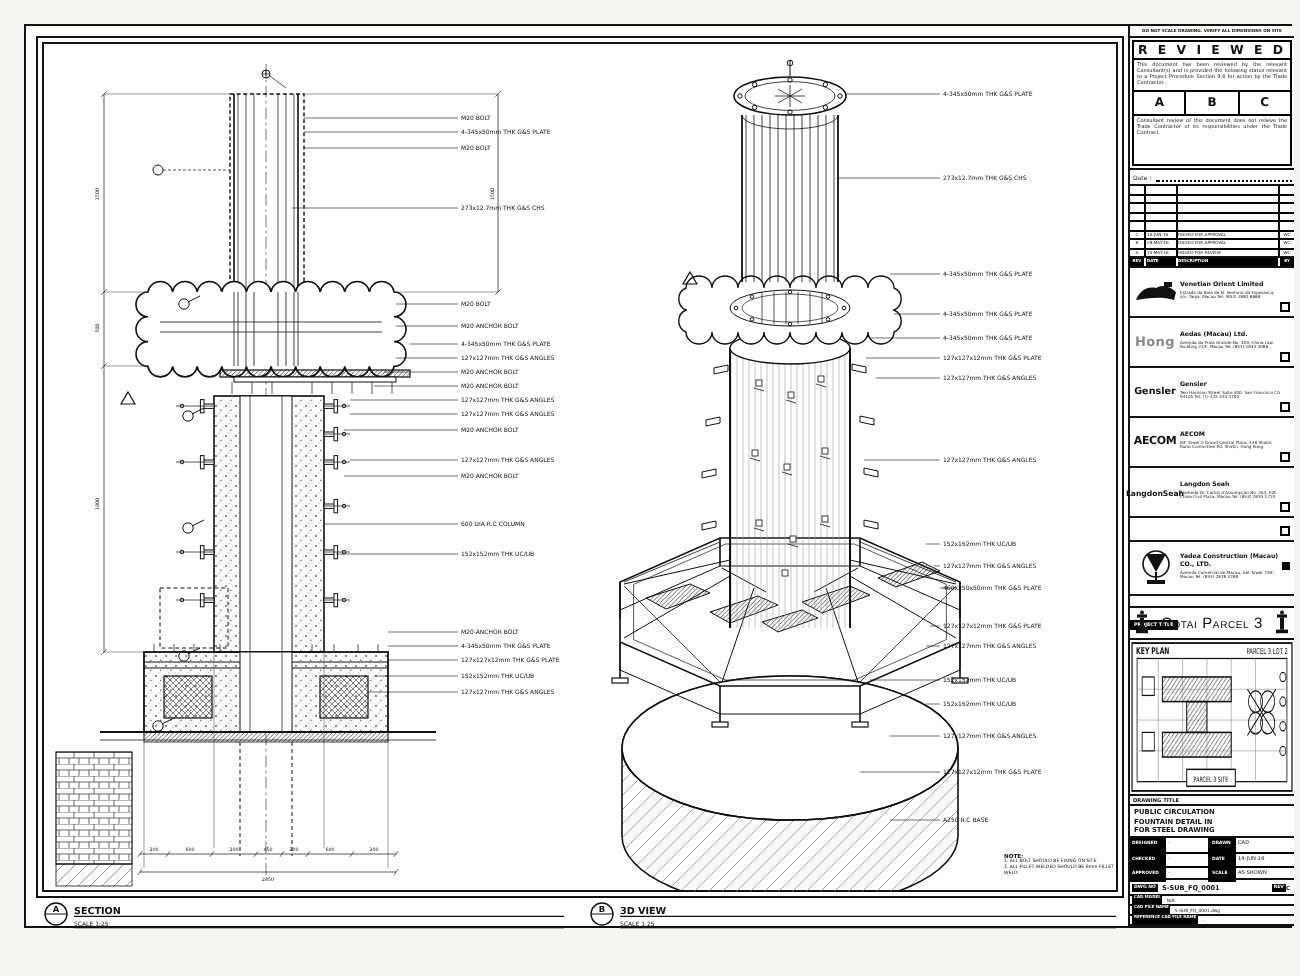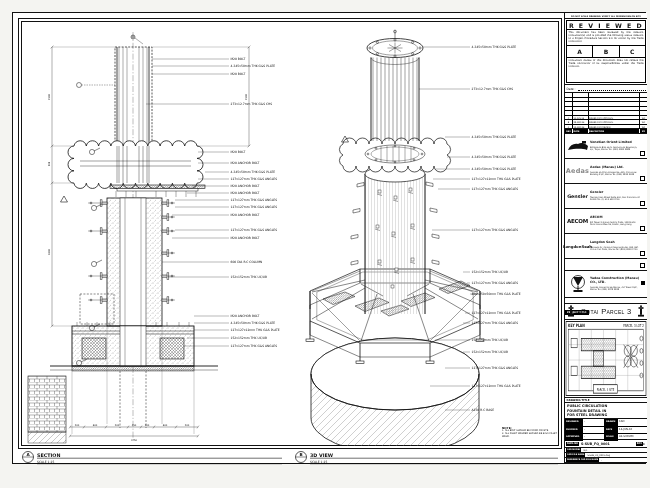--- a/index.html
+++ b/index.html
@@ -500,21 +500,21 @@
       </div>
       <div class="co-info">
         <div class="co-name">Venetian Orient Limited</div>
         <div class="co-addr">Estrada da Baía de N. Senhora da Esperança, s/n, Taipa, Macau  Tel: (853) 2882 8888</div>
       </div>
       <div class="chk"></div>
     </div>
 
     <div class="tb-co">
       <div class="co-logo">
-          <span class="lg-aedas">Aedas</span>
+          <span class="lg-aedas">Hong</span>
         </div>
       <div class="co-info">
         <div class="co-name">Aedas (Macau) Ltd.</div>
         <div class="co-addr">Avenida da Praia Grande No. 409, China Law Building 21/F, Macau  Tel: (853) 2833 3088</div>
       </div>
       <div class="chk"></div>
     </div>
 
     <div class="tb-co">
       <div class="co-logo">

